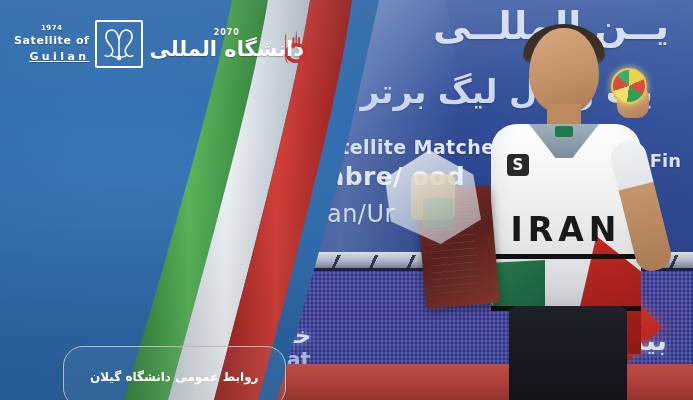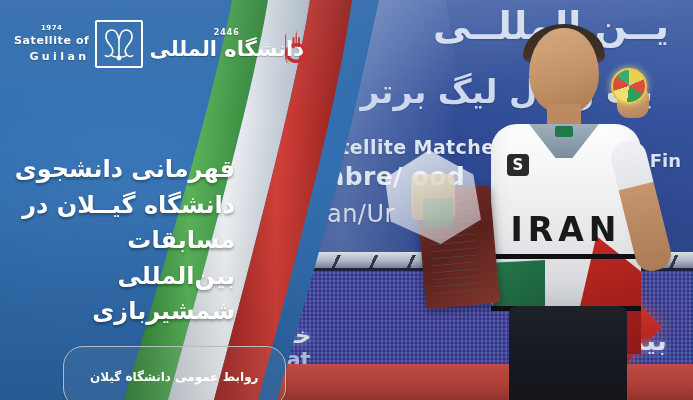--- a/index.html
+++ b/index.html
@@ -195,21 +195,21 @@
 
   
   .logo{
     position:absolute;left:14px;top:20px;
     display:flex;align-items:center;gap:6px;direction:ltr;
   }
   .logo-en{
     color:#ffffff;font-size:11px;font-weight:700;line-height:1.45;letter-spacing:.6px;text-align:right;
     text-shadow:0 1px 1px rgba(0,0,0,.25);
   }
-  .logo-en .l2{letter-spacing:3.4px;}
+  .logo-en .l2{letter-spacing:3.4px;text-decoration:underline;}
   .logo-year{font-size:7px;letter-spacing:.5px;display:block;text-align:center;}
   .logo-mark{
     width:44px;height:44px;border:2px solid #ffffff;border-radius:2px;
     position:relative;flex:0 0 auto;
   }
   .logo-mark svg{position:absolute;inset:0;}
   .logo-fa{
     color:#ffffff;font-size:21px;font-weight:700;white-space:nowrap;direction:rtl;
     text-shadow:0 1px 1px rgba(0,0,0,.25);
   }
@@ -332,22 +332,21 @@
       <svg viewBox="0 0 44 44" width="44" height="44" fill="none" stroke="#ffffff" stroke-width="1.6">
         <path d="M15,8 C11,8 9,11 9,15 C9,20 13,22 15,26 C16,28 16,31 14,33 C12,35 9,35 8,33"></path>
         <path d="M29,8 C33,8 35,11 35,15 C35,20 31,22 29,26 C28,28 28,31 30,33 C32,35 35,35 36,33"></path>
         <path d="M15,8 C19,8 21,12 22,18 C23,12 25,8 29,8"></path>
         <path d="M22,18 L22,34"></path>
         <circle cx="22" cy="36" r="2.4" fill="#ffffff" stroke="none"></circle>
         <path d="M14,33 C17,36 27,36 30,33"></path>
       </svg>
     </div>
     <div class="logo-fa">
-      <span class="logo-year-fa">2446</span>
+      <span class="logo-year-fa">2070</span>
       <span>دانشگاه المللی</span>
     </div>
   </div>
 
-  <div class="headline">قهرمانی دانشجوی دانشگاه گیــلان در مسابقات بین‌المللی شمشیربازی</div>
 
   <div class="pill">روابط عمومی دانشگاه گیلان</div>
 
 </div>
 
 </body></html>

